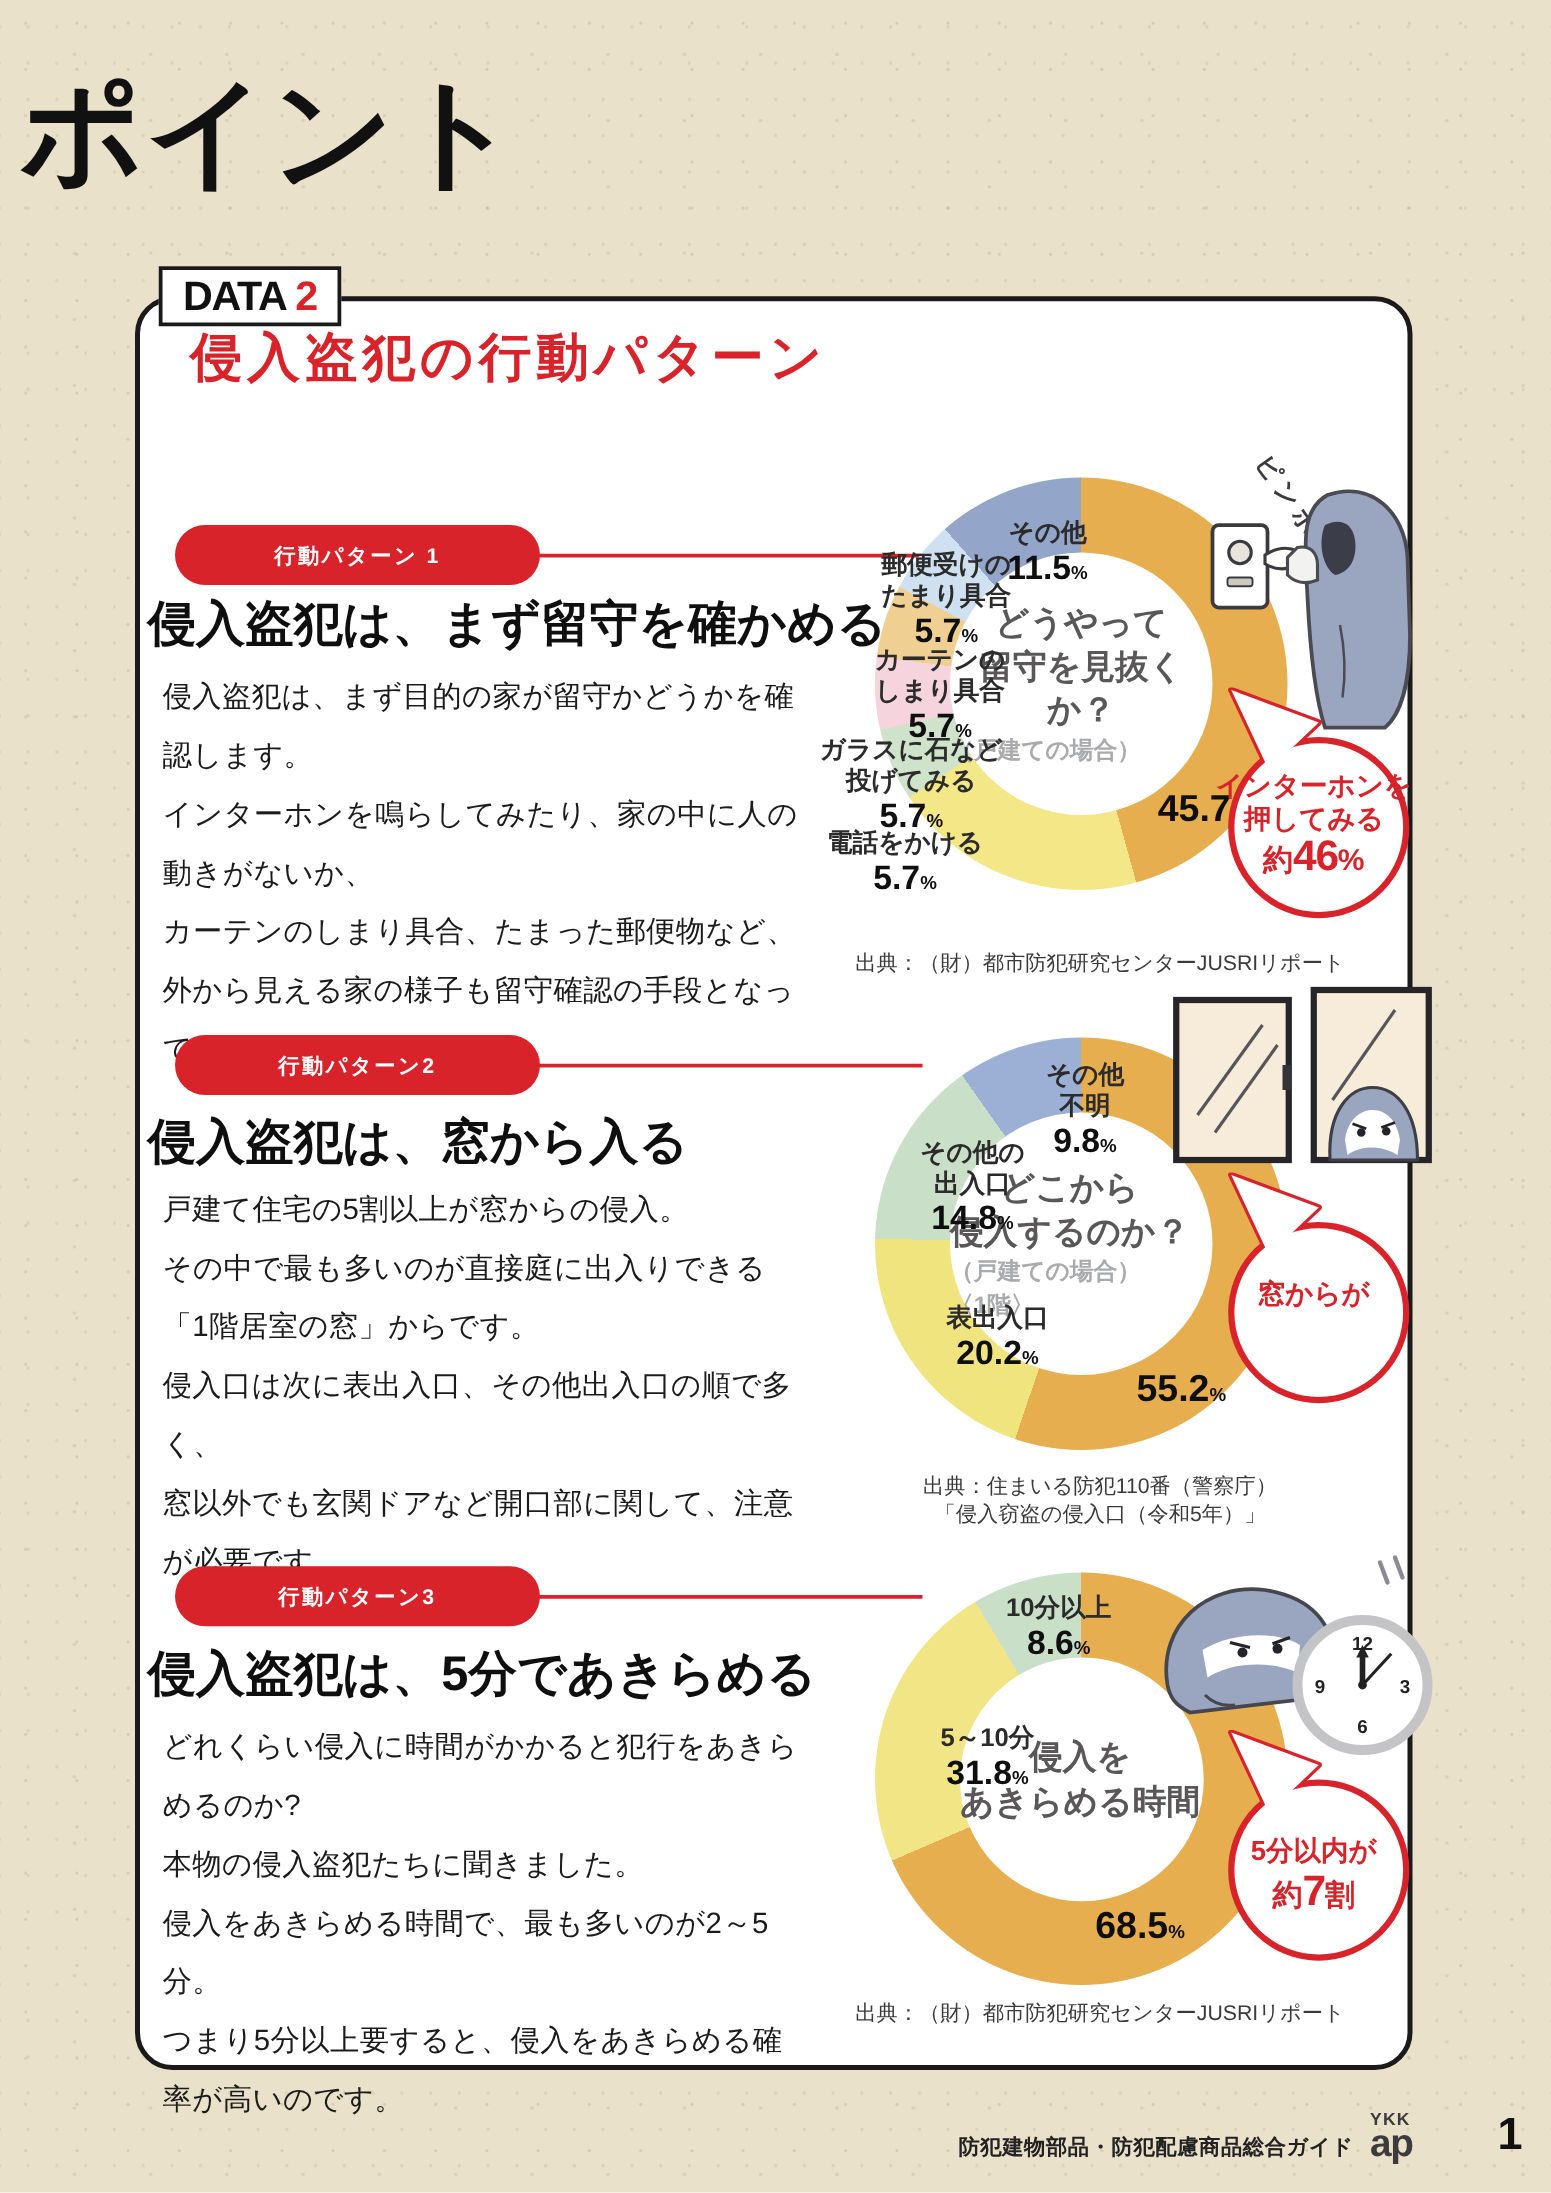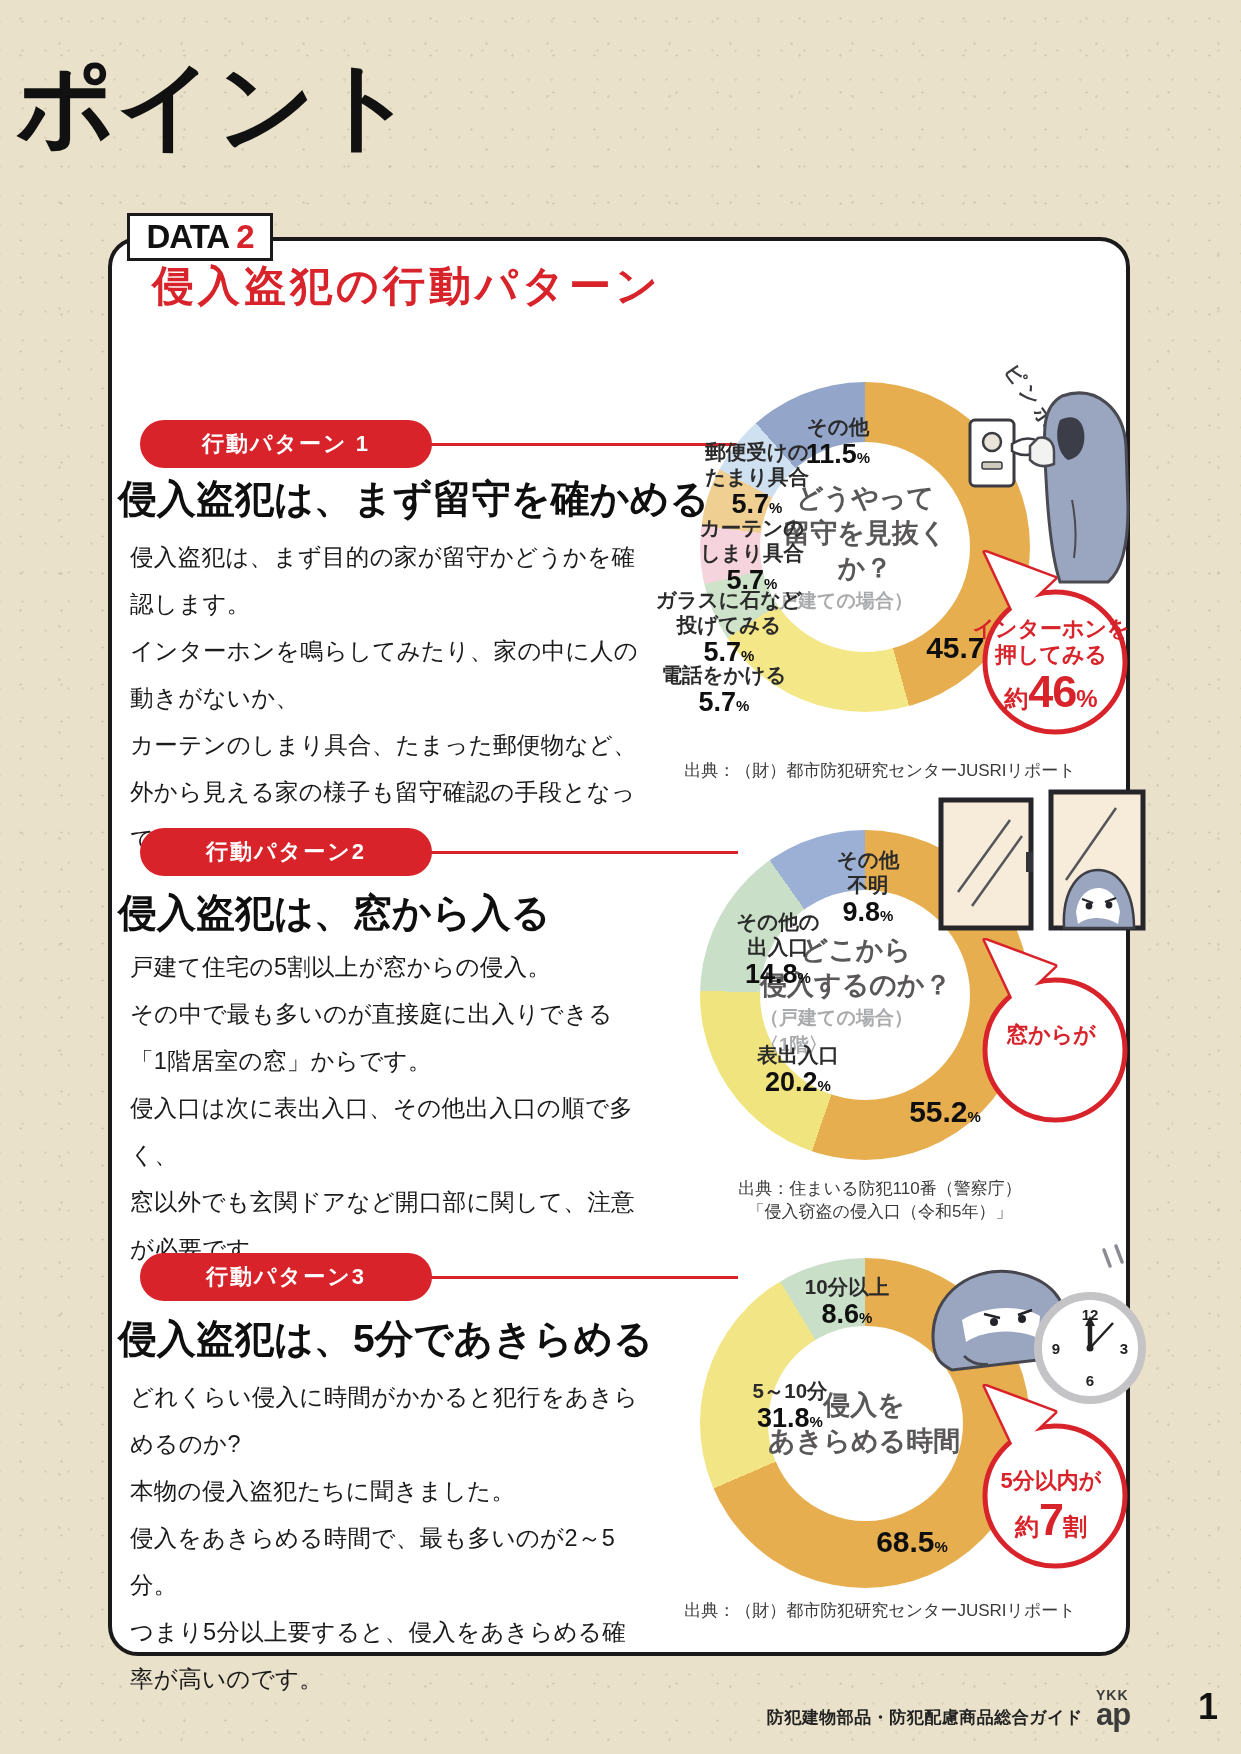--- a/index.html
+++ b/index.html
@@ -32,21 +32,21 @@
   }
   .data-tab .num{ color:#d8232a; margin-left:7px; }
   .panel-title{
     position:absolute; left:152px; top:258px;
     font-size:42px; font-weight:900; color:#d8232a; letter-spacing:4px; z-index:2;
   }
   .badge{
     position:absolute; left:140px; width:292px; height:48px; z-index:2;
     background:#d8232a; border-radius:26px; color:#fff;
     display:flex; align-items:center; justify-content:center;
-    font-size:22px; font-weight:800; letter-spacing:2px;
+    font-size:17px; font-weight:800; letter-spacing:2px;
   }
   .badge.s1{top:420px}.badge.s2{top:828px}.badge.s3{top:1253px}
   .conn{position:absolute; left:420px; width:318px; height:3px; background:#d8232a; z-index:1;}
   .conn.s1{top:443px}.conn.s2{top:851px}.conn.s3{top:1276px}
   .heading{
     position:absolute; left:118px; z-index:2;
     font-size:39px; font-weight:900; color:#0f0f0f; letter-spacing:0px;
   }
   .heading.s1{top:472px}.heading.s2{top:886px}.heading.s3{top:1312px}
   .btext{
@@ -116,21 +116,21 @@
     font-weight:800; font-size:22px; line-height:1.18; white-space:pre-line;
   }
   .c1 .bub-top{top:66px}
   .c2 .bub-top{top:84px}
   .c3 .bub-top{top:84px}
   .bub-big{position:absolute; left:0; width:100%; text-align:center; color:#d8232a; font-weight:800;}
   .c1 .bub-big{top:116px}
   .c2 .bub-big{top:110px}
   .c3 .bub-big{top:110px}
   .bub-big .approx{font-size:24px;}
-  .bub-big b{font-size:45px; letter-spacing:-1px;}
+  .bub-big b{font-size:34px; letter-spacing:-1px;}
   .bub-big .suffix{font-size:24px;}
 
   .footer-guide{position:absolute; top:1706px; right:158px; font-size:17px; font-weight:700; color:#222; letter-spacing:.5px;}
   .footer-logo{position:absolute; left:1096px; top:1688px; color:#3c3c3c; text-align:left; line-height:1;}
   .footer-logo .yk{display:block; font-size:14px; font-weight:800; letter-spacing:1px;}
   .footer-logo .ap{display:block; font-size:31px; font-weight:800; letter-spacing:-1px; margin-top:-3px;}
   .page-num{position:absolute; left:1198px; top:1686px; font-size:36px; font-weight:800; color:#111;}
   .clk{font-size:15px; fill:#222; font-weight:600;}
 </style>
 </head>

